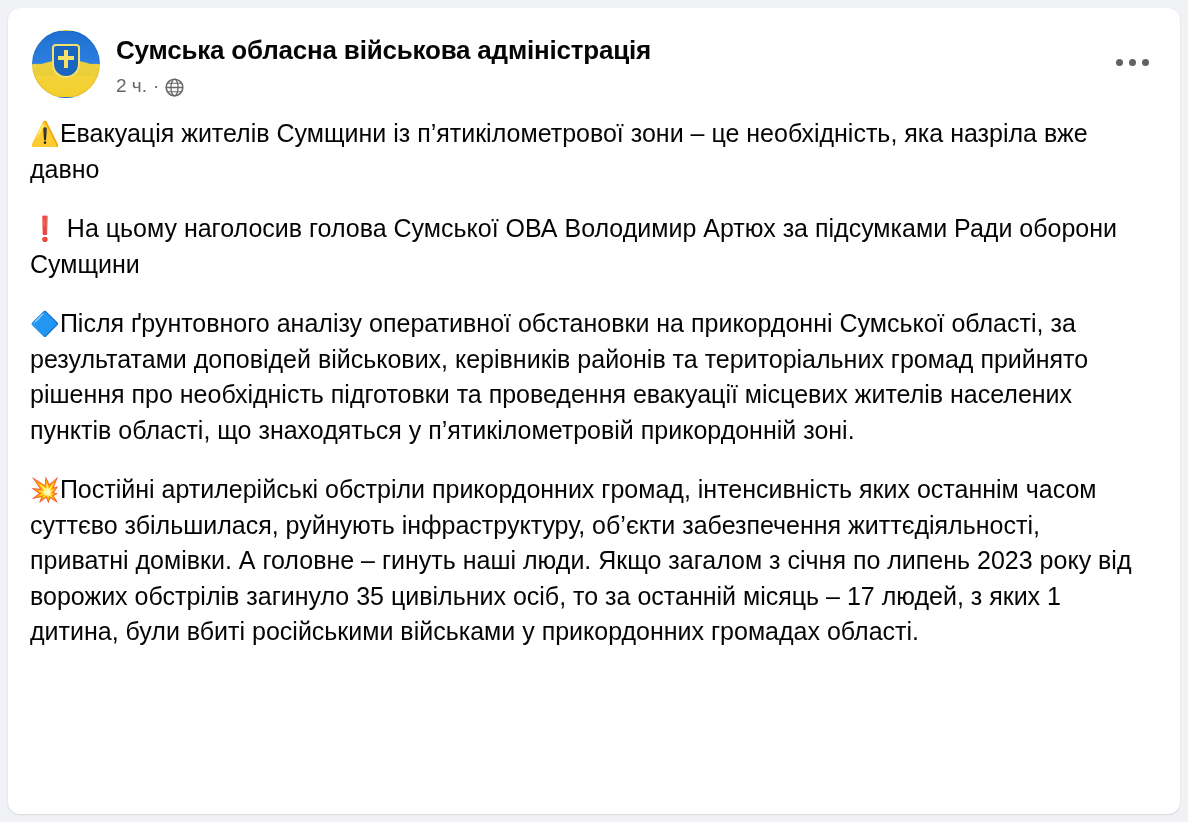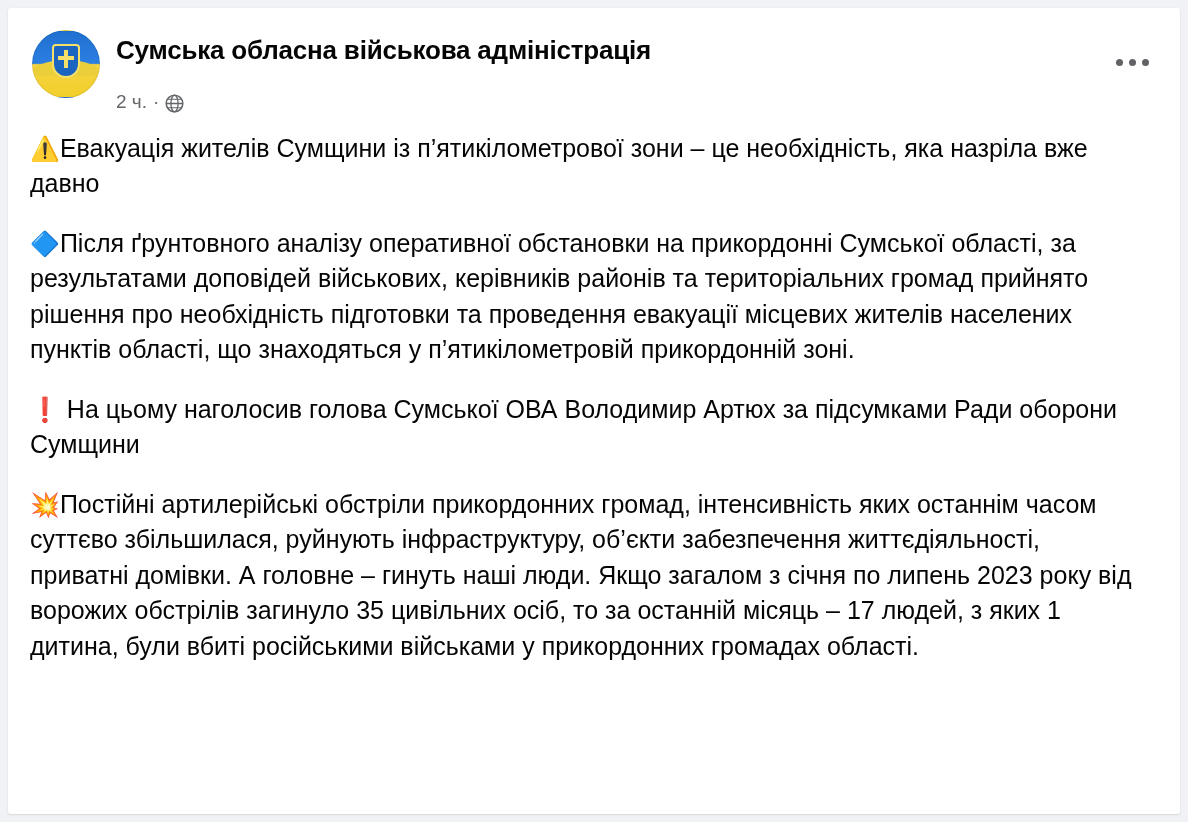--- a/index.html
+++ b/index.html
@@ -13,21 +13,21 @@
     font-family: "Liberation Sans", sans-serif;
     overflow: hidden;
   }
   .post-card {
     position: absolute;
     left: 8px;
     top: 8px;
     width: 1172px;
     height: 806px;
     background: #ffffff;
-    border-radius: 2px;
+    border-radius: 12px;
     box-shadow: 0 1px 2px rgba(0,0,0,0.10), 0 0 1px rgba(0,0,0,0.08);
     overflow: hidden;
   }
   .post-header {
     display: flex;
     align-items: flex-start;
     padding: 22px 24px 0 24px;
     position: relative;
   }
   .avatar {
@@ -91,21 +91,21 @@
     font-size: 26px;
     font-weight: bold;
     color: #050505;
     line-height: 1.25;
     letter-spacing: -0.2px;
   }
   .meta-row {
     display: flex;
     align-items: center;
     gap: 6px;
-    margin-top: 24px;
+    margin-top: 8px;
     color: #65676b;
     font-size: 19px;
   }
   .meta-dot {
     font-size: 19px;
     color: #65676b;
   }
   .globe-icon {
     width: 19px;
     height: 19px;
@@ -187,23 +187,23 @@
       <span></span>
       <span></span>
     </div>
   </div>
 
   <div class="post-body">
     <p class="para">
       <span class="emoji emoji-warn">⚠️</span><span>Евакуація жителів Сумщини із п’ятикілометрової зони – це необхідність, яка назріла вже давно</span>
     </p>
     <p class="para">
+      <span class="emoji emoji-excl">❗</span><span> На цьому наголосив голова Сумської ОВА Володимир Артюх за підсумками Ради оборони Сумщини</span>
+    </p>
+    <p class="para">
       <span class="emoji emoji-diamond">🔷</span><span>Після ґрунтовного аналізу оперативної обстановки на прикордонні Сумської області, за результатами доповідей військових, керівників районів та територіальних громад прийнято рішення про необхідність підготовки та проведення евакуації місцевих жителів населених пунктів області, що знаходяться у п’ятикілометровій прикордонній зоні.</span>
     </p>
     <p class="para">
-      <span class="emoji emoji-excl">❗</span><span> На цьому наголосив голова Сумської ОВА Володимир Артюх за підсумками Ради оборони Сумщини</span>
-    </p>
-    <p class="para">
       <span class="emoji emoji-boom">💥</span><span>Постійні артилерійські обстріли прикордонних громад, інтенсивність яких останнім часом суттєво збільшилася, руйнують інфраструктуру, об’єкти забезпечення життєдіяльності, приватні домівки. А головне – гинуть наші люди. Якщо загалом з січня по липень 2023 року від ворожих обстрілів загинуло 35 цивільних осіб, то за останній місяць – 17 людей, з яких 1 дитина, були вбиті російськими військами у прикордонних громадах області.</span>
     </p>
   </div>
 
 </div>
 
 </body></html>

